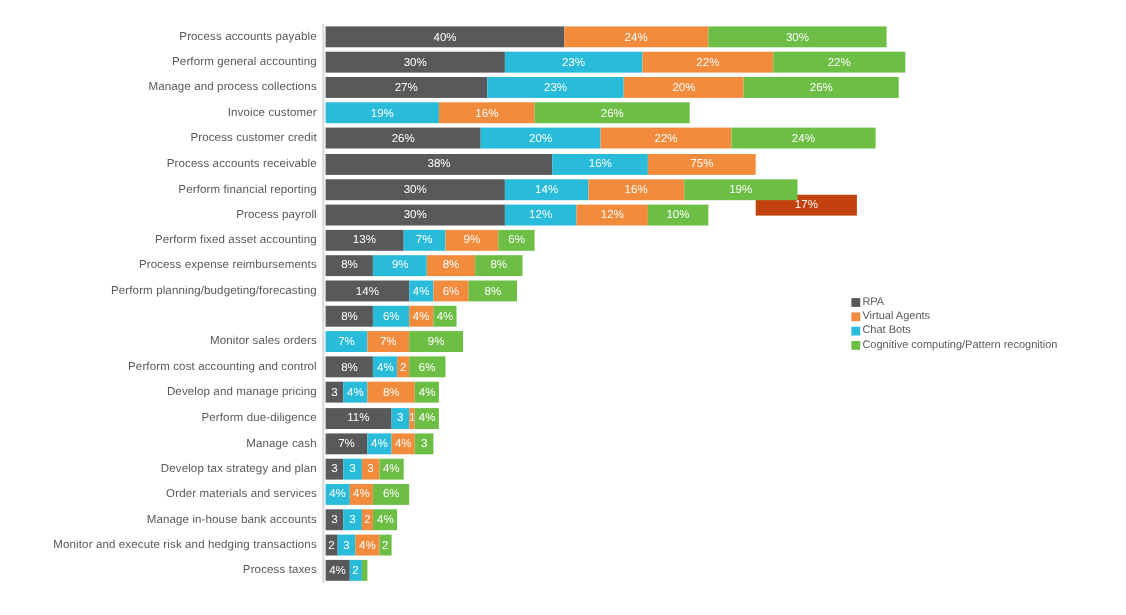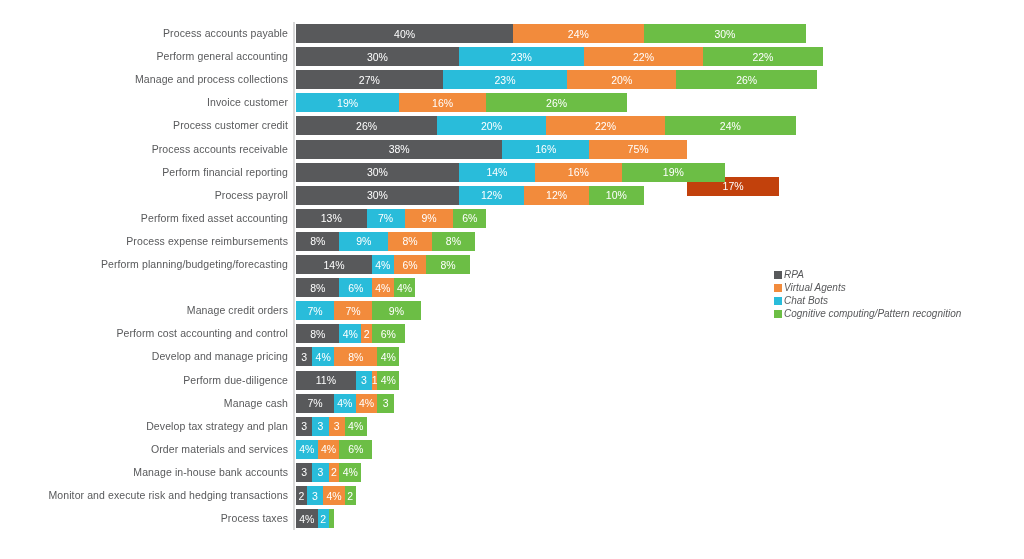--- a/index.html
+++ b/index.html
@@ -80,21 +80,21 @@
     display:flex;
     align-items:center;
     height:13px;
     white-space:nowrap;
   }
   .legend-swatch{
     width:8px;height:8px;
     margin-right:2px;
     flex:0 0 auto;
   }
-  .legend-text{line-height:13px;font-style:italic;}
+  .legend-text{line-height:13px;}
 </style>
 </head>
 <body>
 
 <div id="chart-root" class="plot-area">
   <div class="axis-line"></div>
   <div id="rows">
       <div class="row" style="top: 24px;">
         <div class="cat-label">Process accounts payable</div>
         <div class="bar">
@@ -286,21 +286,21 @@
           </div>
           <div class="seg" style="width: 21.72px; background: rgb(242, 139, 60);">
             <span class="seg-label">4%</span>
           </div>
           <div class="seg" style="width: 21.72px; background: rgb(108, 190, 69);">
             <span class="seg-label">4%</span>
           </div>
         </div>
       </div>
       <div class="row" style="top: 301.2px;">
-        <div class="cat-label">Manage credit orders</div>
+        <div class="cat-label">Monitor sales orders</div>
         <div class="bar">
           <div class="seg" style="width: 38.01px; background: rgb(41, 188, 218);">
             <span class="seg-label">7%</span>
           </div>
           <div class="seg" style="width: 38.01px; background: rgb(242, 139, 60);">
             <span class="seg-label">7%</span>
           </div>
           <div class="seg" style="width: 48.87px; background: rgb(108, 190, 69);">
             <span class="seg-label">9%</span>
           </div>

